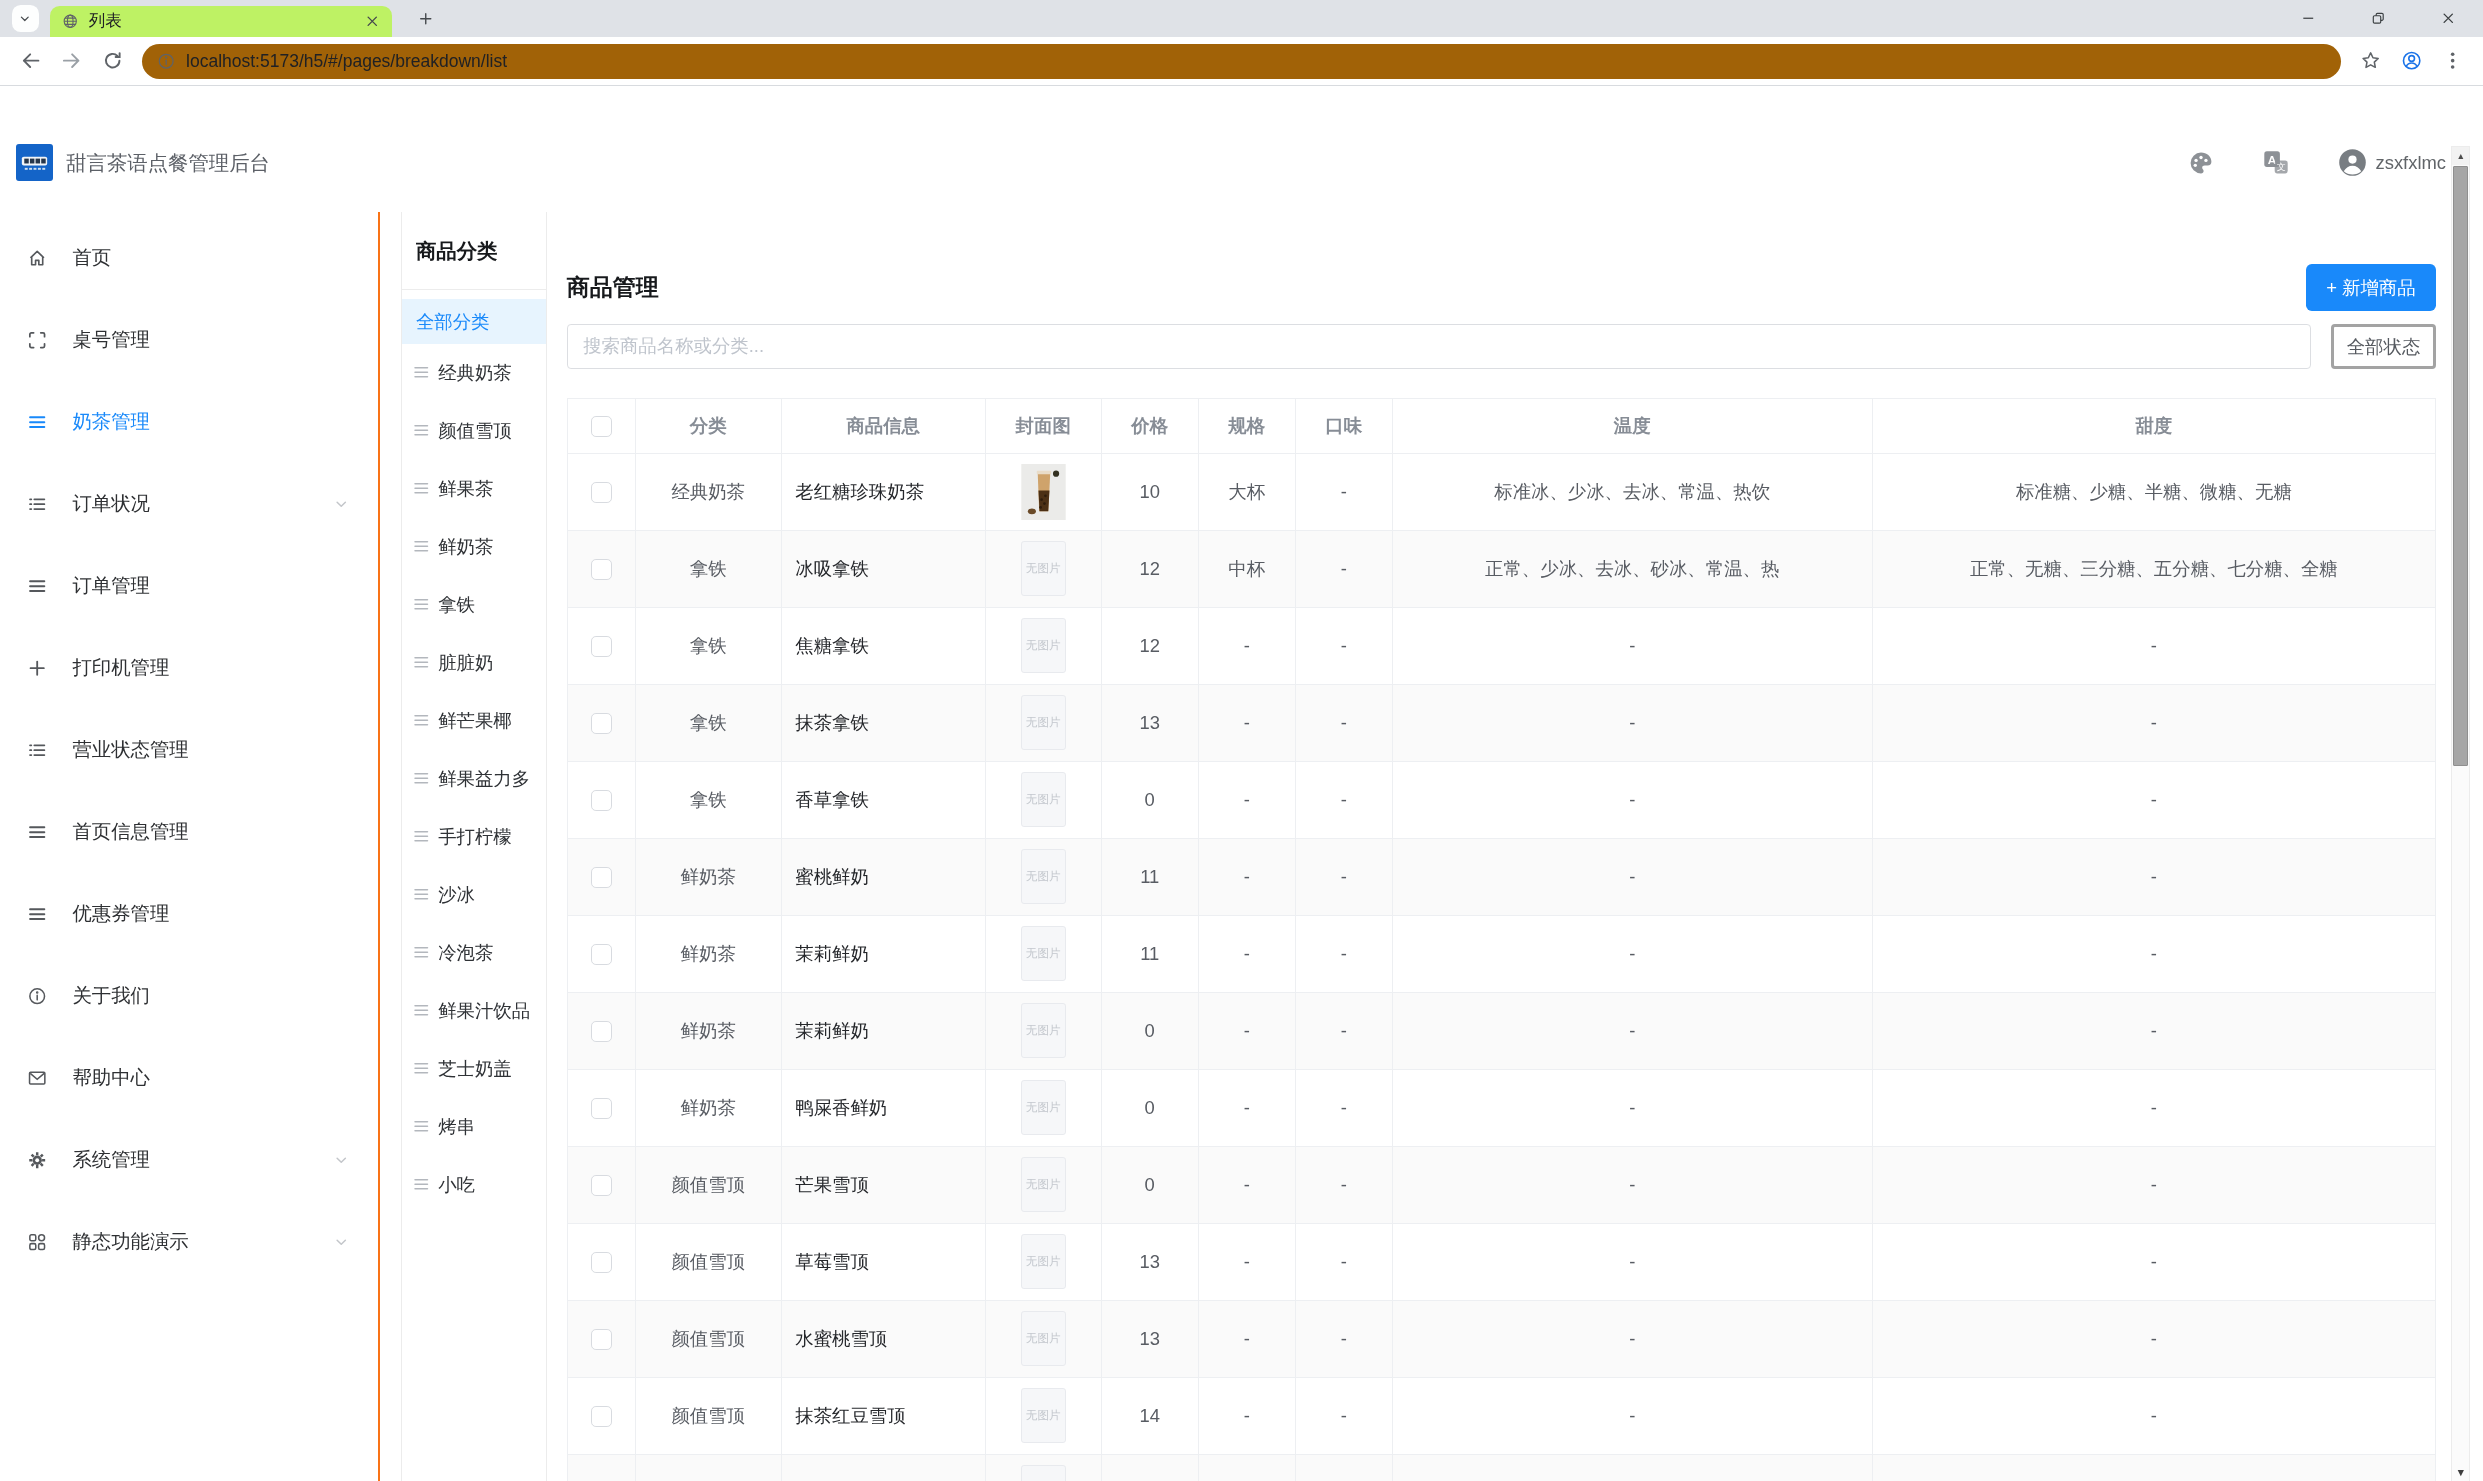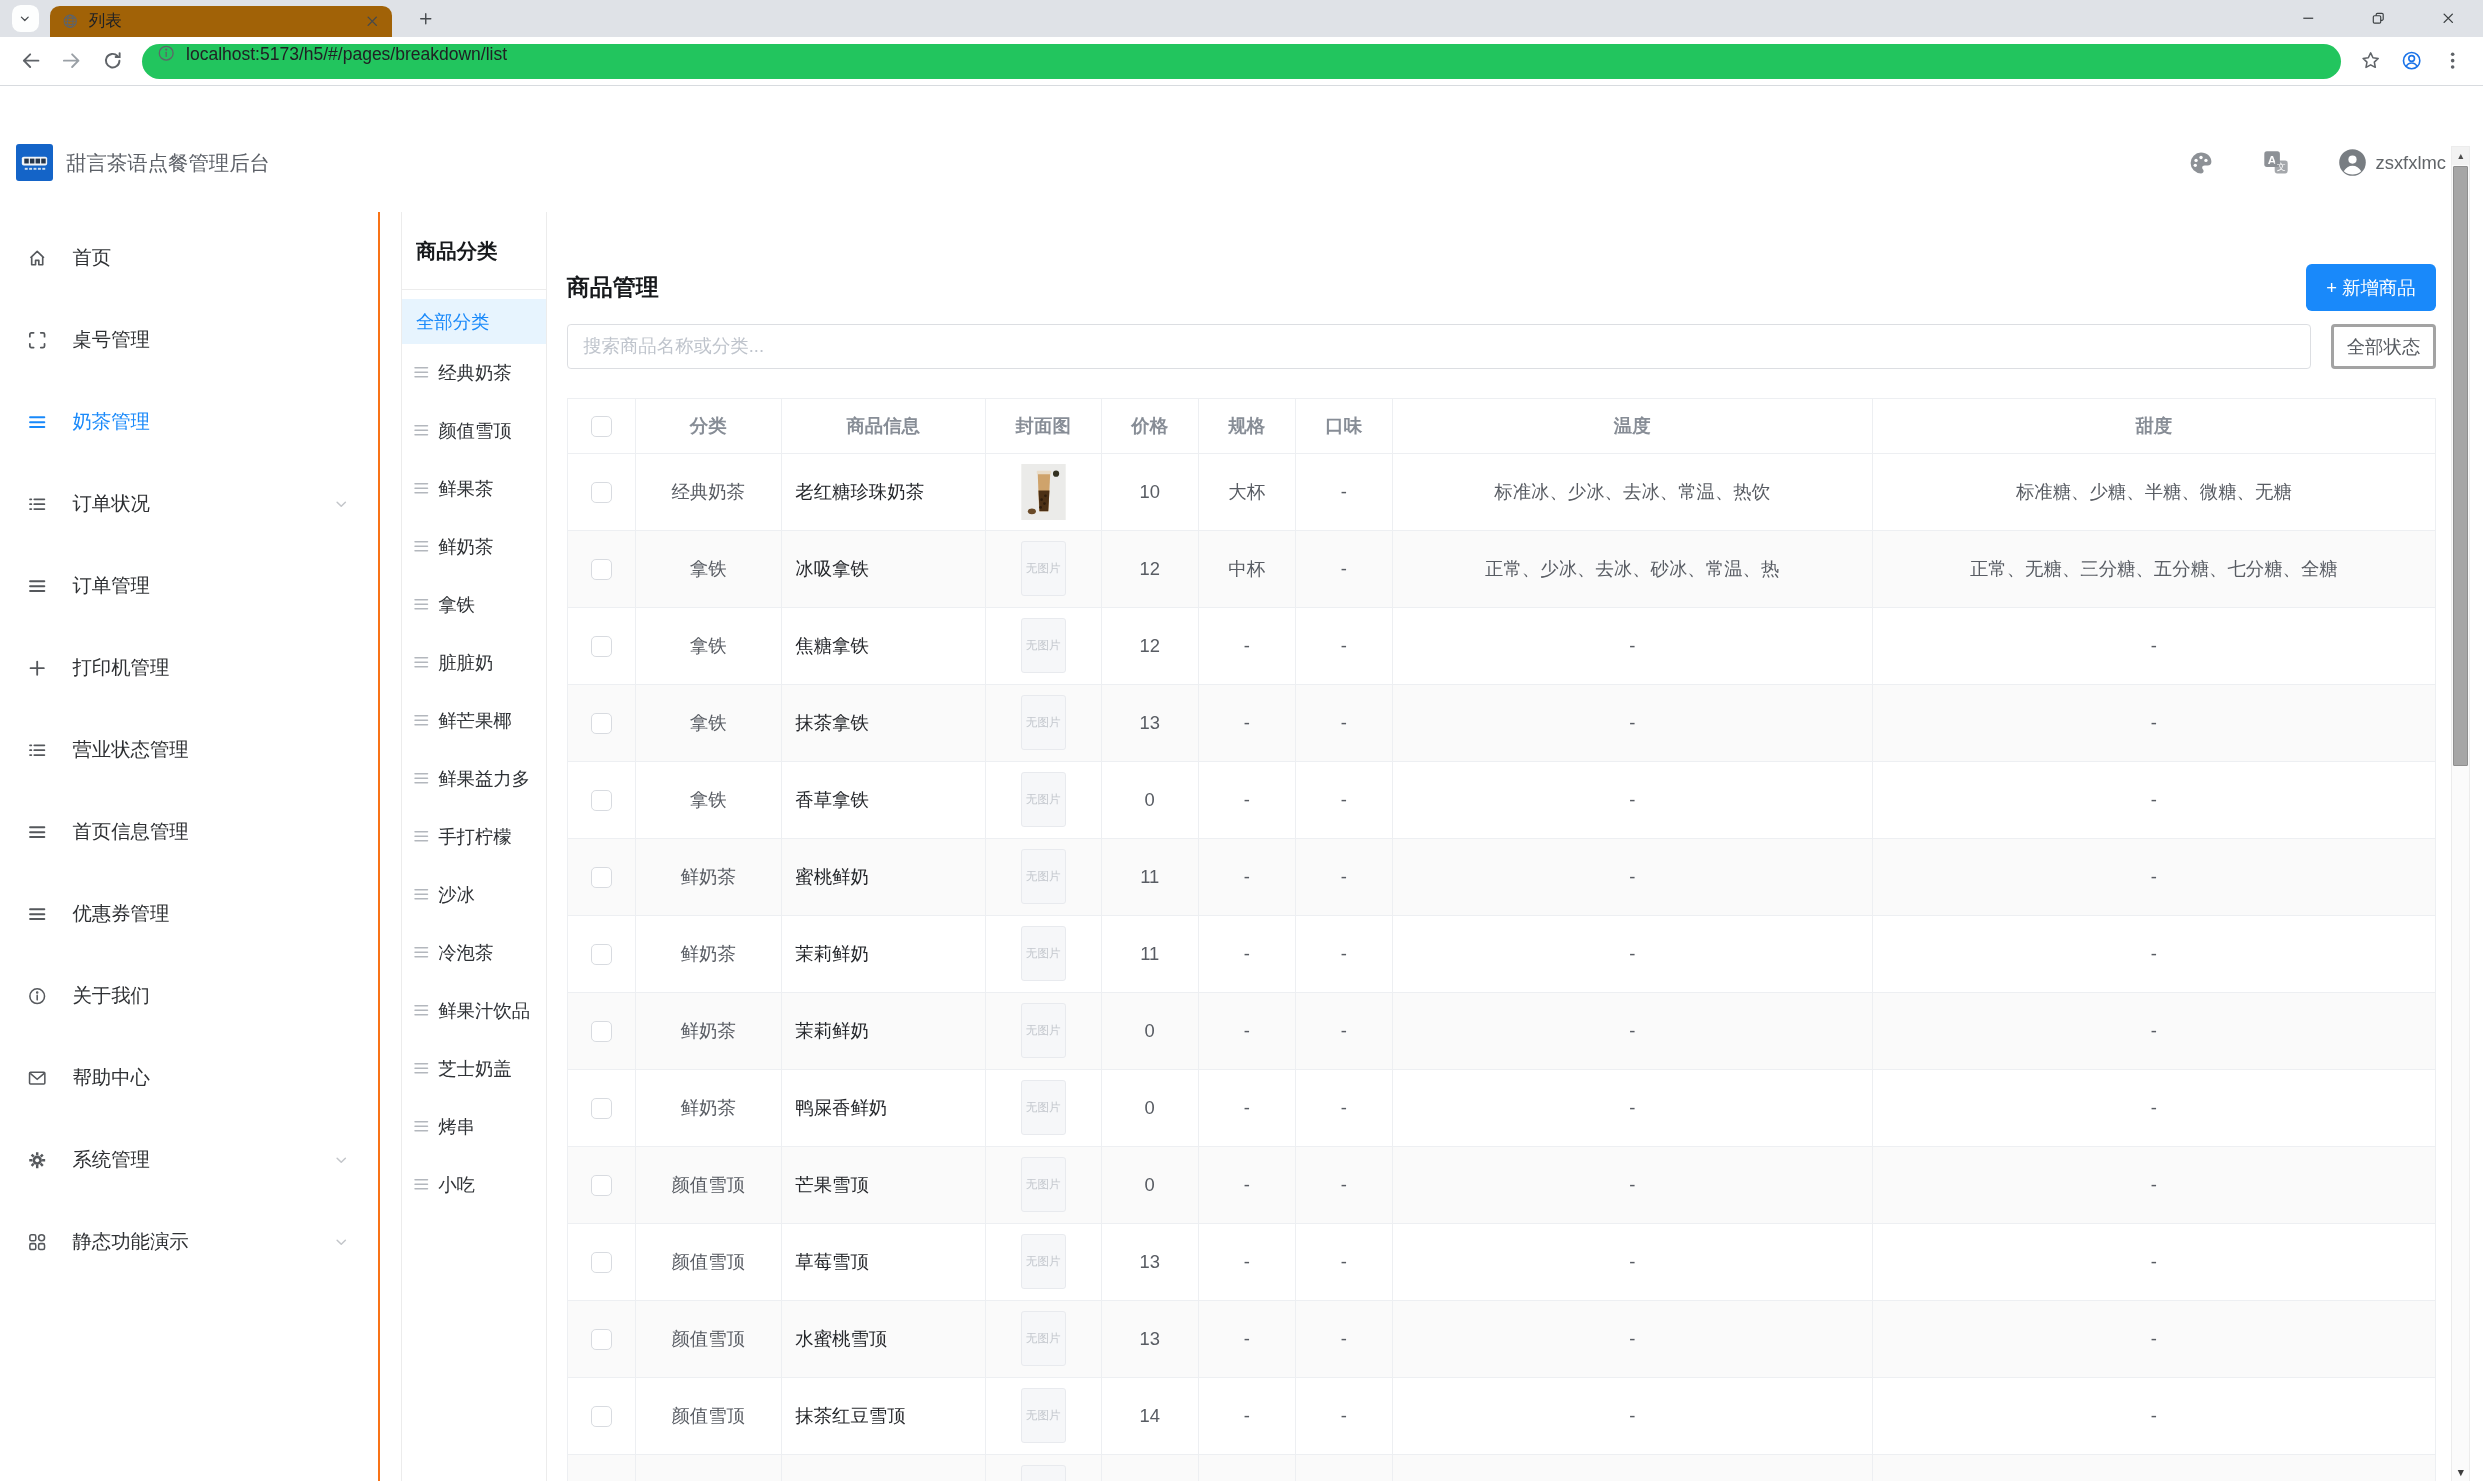--- a/index.html
+++ b/index.html
@@ -5,34 +5,34 @@
 *{margin:0;padding:0;box-sizing:border-box}
 html,body{width:2483px;height:1482px}
 body{font-family:"Liberation Sans","DejaVu Sans",sans-serif;background:#fff;overflow:hidden;position:relative;color:#303133}
 .icon{display:inline-flex;align-items:center;justify-content:center}
 .icon svg{width:100%;height:100%;display:block}
 
 
 .tabstrip{height:37px;background:#dfe2e7;position:relative}
 .tab-search{position:absolute;left:11.6px;top:4.9px;width:27px;height:27px;border-radius:8.7px;background:#fdfefe;color:#45494d;display:flex;align-items:center;justify-content:center}
 .tab-search .icon{width:13.6px;height:13.6px}
-.tab{position:absolute;left:50px;top:5.8px;width:342px;height:31px;background:#a16207;border-radius:9.7px 9.7px 0 0;display:flex;align-items:center;padding:0 11.6px;gap:10.7px}
+.tab{position:absolute;left:50px;top:5.8px;width:342px;height:31px;background:#bef264;border-radius:9.7px 9.7px 0 0;display:flex;align-items:center;padding:0 11.6px;gap:10.7px}
 .tab .fav{width:16.5px;height:16.5px;color:#5f6368}
 .tab-title{font-size:16.5px;color:#202124;flex:1;white-space:nowrap;overflow:hidden}
 .tab-close{width:16.5px;height:16.5px;color:#45494d}
 .newtab{position:absolute;left:413px;top:5.8px;width:25px;height:25px;color:#45494d;display:flex;align-items:center;justify-content:center}
 .newtab .icon{width:15.5px;height:15.5px}
 .win-controls{position:absolute;right:0;top:0;height:37px;display:flex}
 .win-btn{width:70px;height:37px;display:flex;align-items:center;justify-content:center;color:#3c4043}
 .win-btn .icon{width:16.5px;height:16.5px}
 .toolbar{height:49px;background:#fff;border-bottom:1px solid #d8dbdf;display:flex;align-items:center;padding:0 9.7px}
 .nav-btn{width:41px;height:41px;border-radius:50%;display:flex;align-items:center;justify-content:center;color:#5f6368;flex:none}
 .nav-btn .icon{width:21.3px;height:21.3px}
 .nav-btn.disabled{color:#9aa0a6}
-.urlbar{flex:1;height:35px;background:#22c55e;border-radius:17.5px;display:flex;padding:0 14.6px;gap:10.7px;margin:0 9.7px}
+.urlbar{flex:1;height:35px;background:#a16207;border-radius:17.5px;display:flex;align-items:center;padding:0 14.6px;gap:10.7px;margin:0 9.7px}
 .urlbar .icon{width:18.4px;height:18.4px;color:#5f6368;flex:none}
 .url-text{font-size:17.5px;color:#202124;white-space:nowrap}
 .profile-btn{color:#1a73e8}
 
 
 .app-header{height:126px;padding:27px 37px 0 15.5px;display:flex;align-items:center}
 .logo{width:37px;height:37px;flex:none}
 .app-title{font-size:20.4px;color:#5c6067;margin-left:13.6px}
 .header-right{margin-left:auto;display:flex;align-items:center;gap:49px}
 .hdr-icon{width:26px;height:26px;color:#8d9196}

